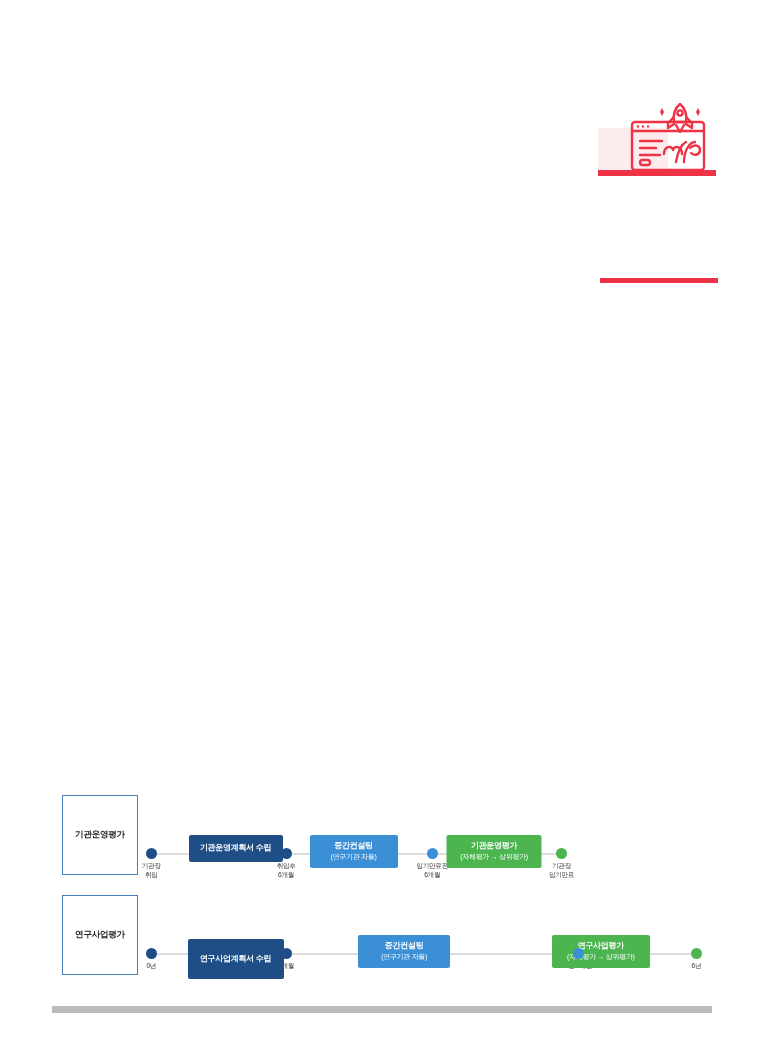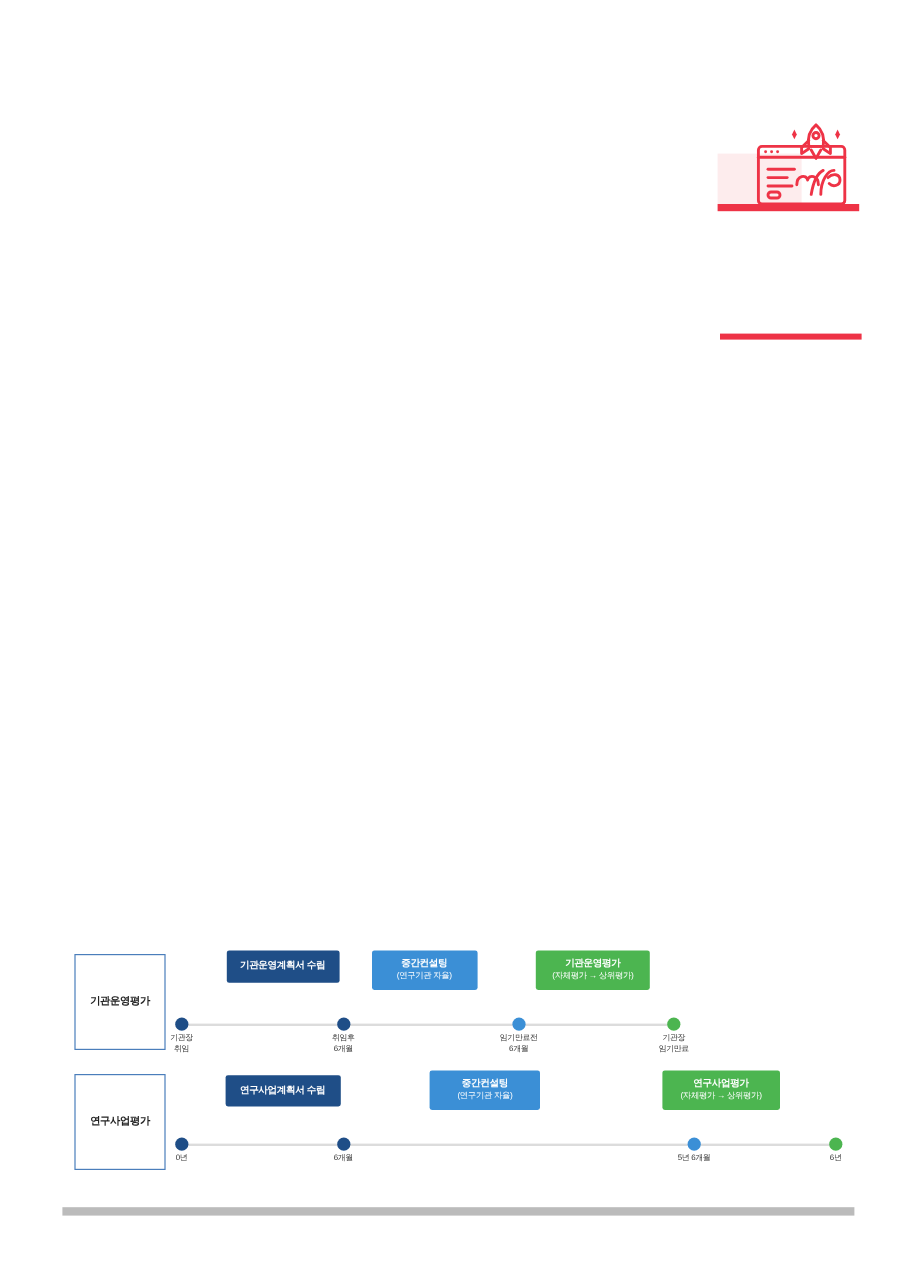--- a/index.html
+++ b/index.html
@@ -139,20 +139,21 @@
     border-radius: 2px;
     color: #ffffff;
     text-align: center;
     display: flex;
     flex-direction: column;
     align-items: center;
     justify-content: center;
     padding: 4px 7px;
     box-sizing: border-box;
     letter-spacing: -0.3px;
+    margin-top: 43px;
   }
   .stage-box .sb-title {
     font-size: 8px;
     font-weight: bold;
     white-space: nowrap;
     line-height: 1.3;
   }
   .stage-box .sb-sub {
     font-size: 7px;
     white-space: nowrap;
@@ -269,21 +270,21 @@
           <div>6개월</div>
         </div>
         <div class="node" style="left: 78%; background: rgb(59, 143, 214);"></div>
         <div class="tick-label" style="left: 78%;">
           <div>5년 6개월</div>
         </div>
         <div class="node" style="left: 99%; background: rgb(76, 181, 80);"></div>
         <div class="tick-label" style="left: 99%;">
           <div>6년</div>
         </div>
-        <div class="stage-box" style="left: 17%; top: 6px; width: 96px; height: 26px; background: rgb(31, 78, 135);">
+        <div class="stage-box" style="left: 17%; top: 6px; width: 96px; height: 40px; background: rgb(31, 78, 135);">
           <div class="sb-title">연구사업계획서 수립</div>
         </div>
         <div class="stage-box" style="left: 47%; top: 2px; width: 92px; height: 33px; background: rgb(59, 143, 214);">
           <div class="sb-title">중간컨설팅</div>
           <div class="sb-sub">(연구기관 자율)</div>
         </div>
         <div class="stage-box" style="left: 82%; top: 2px; width: 98px; height: 33px; background: rgb(76, 181, 80);">
           <div class="sb-title">연구사업평가</div>
           <div class="sb-sub">(자체평가 → 상위평가)</div>
         </div>

